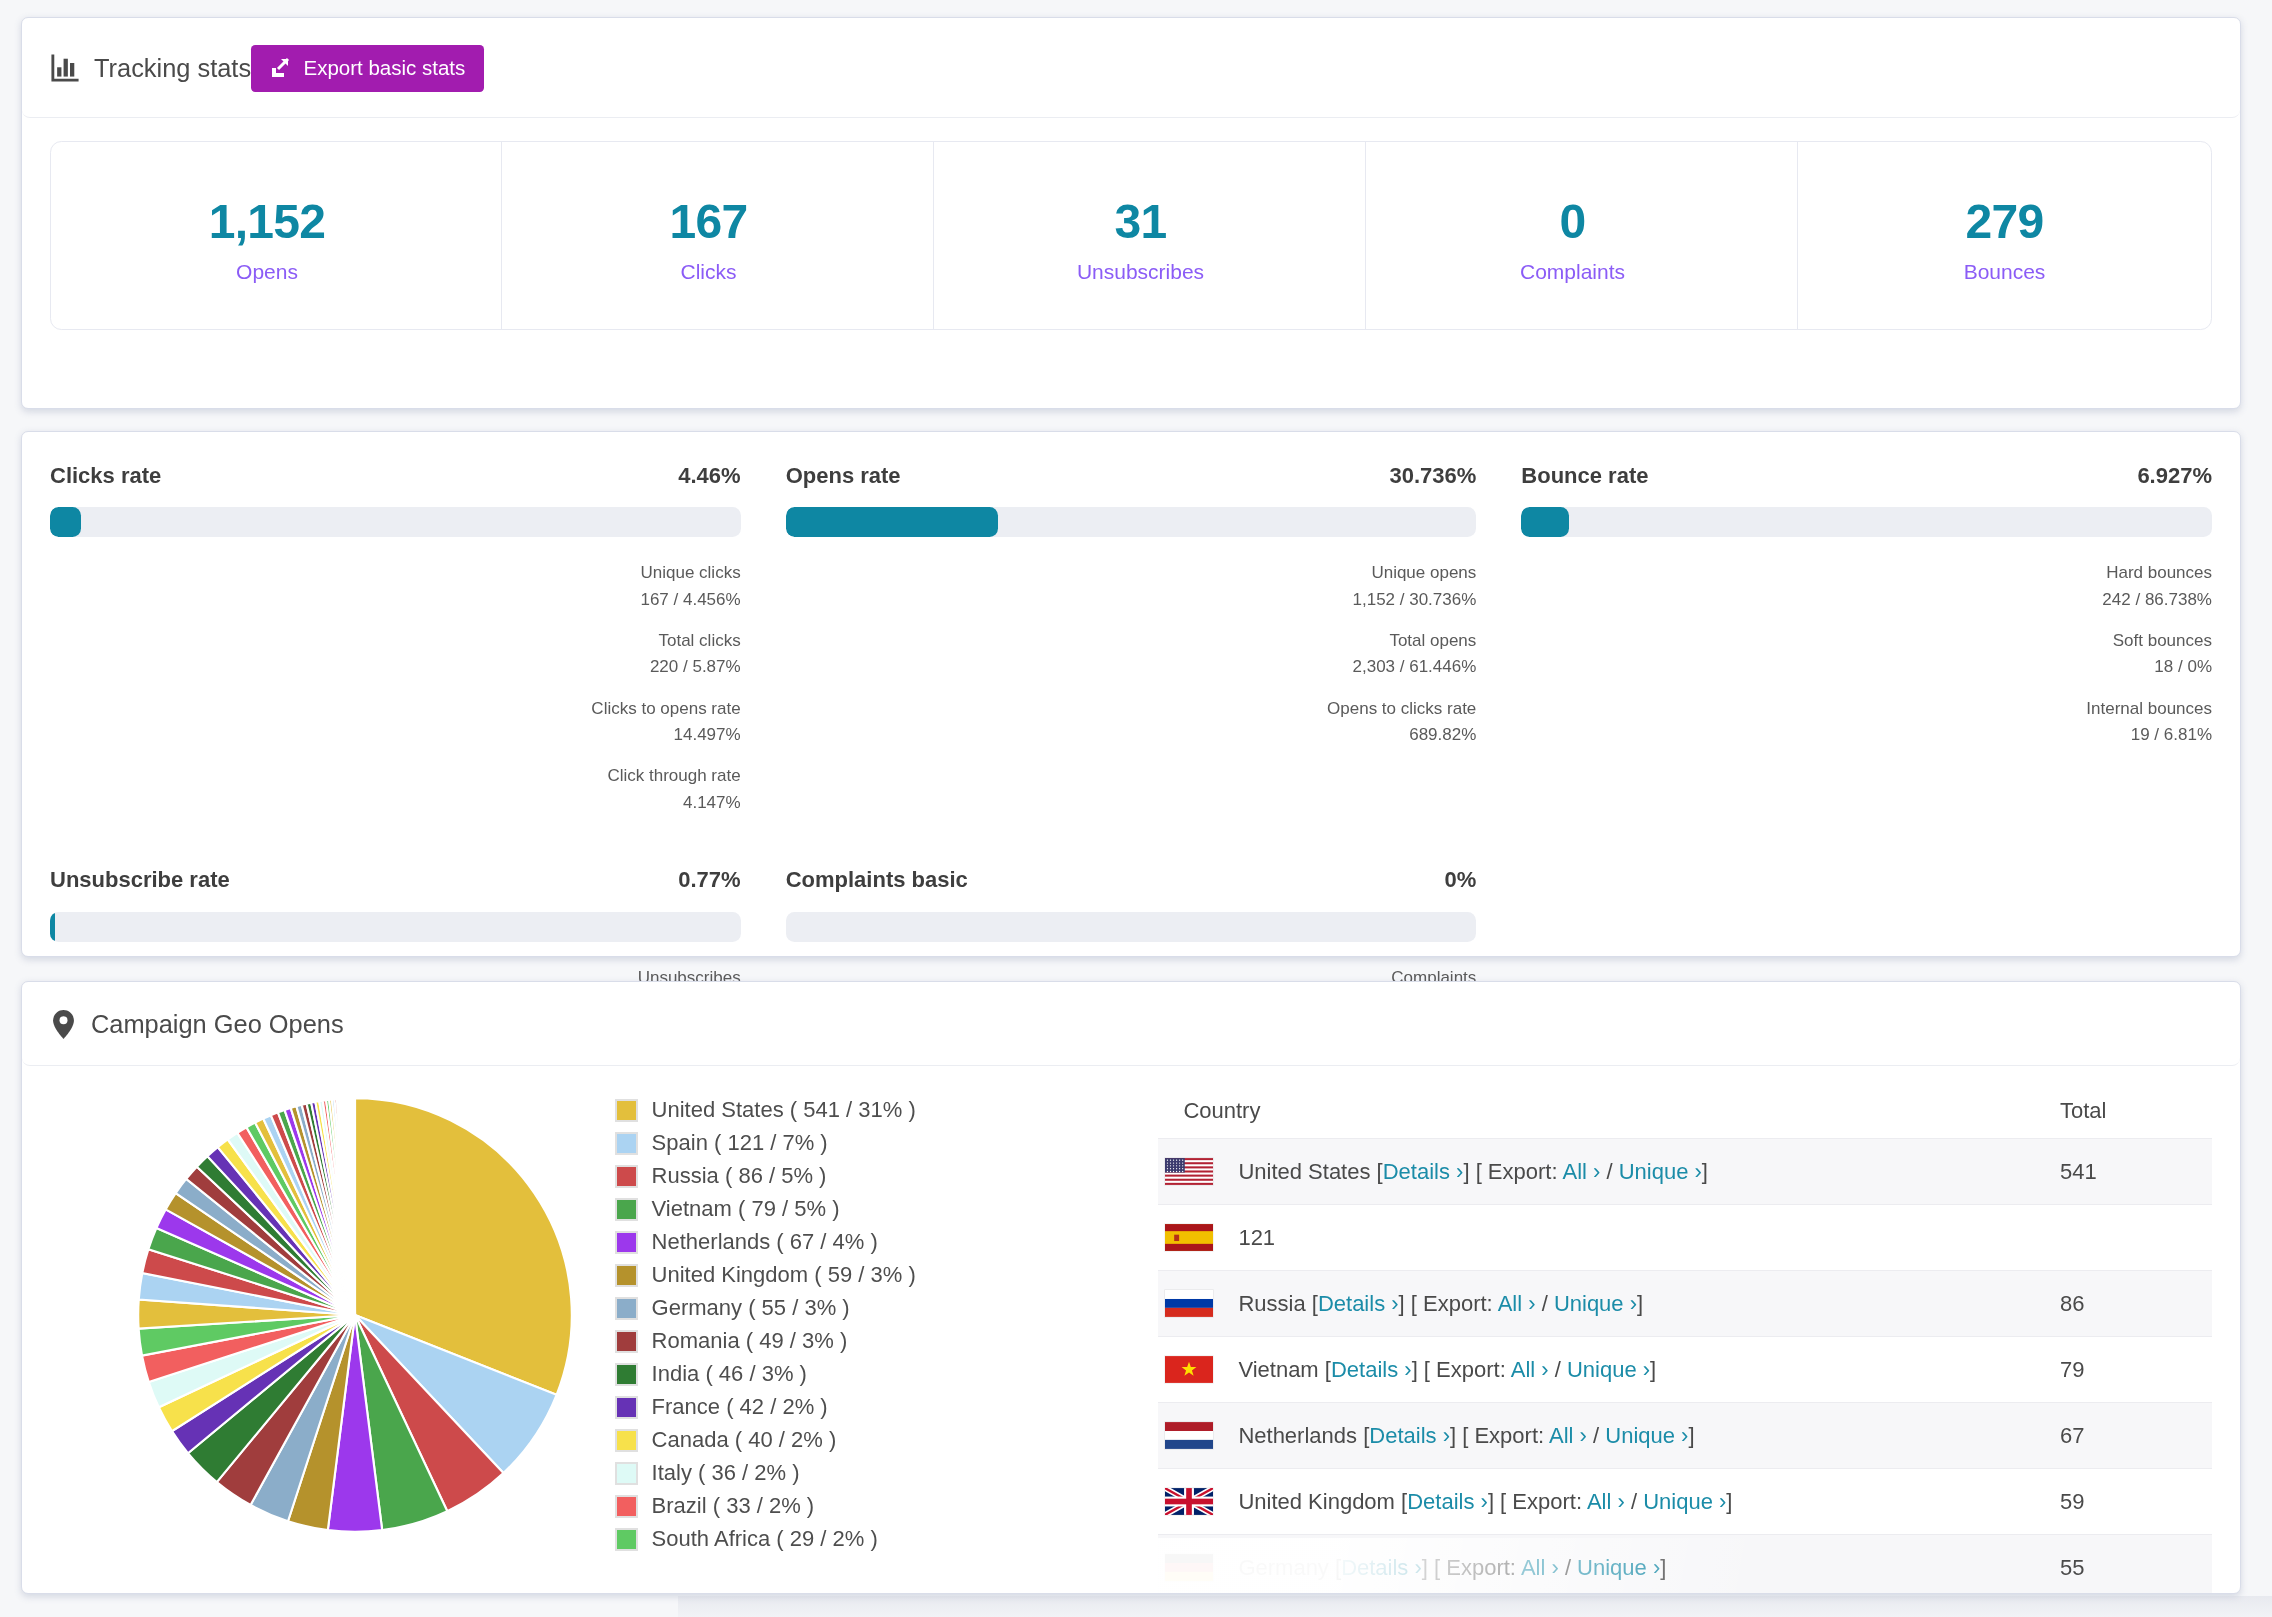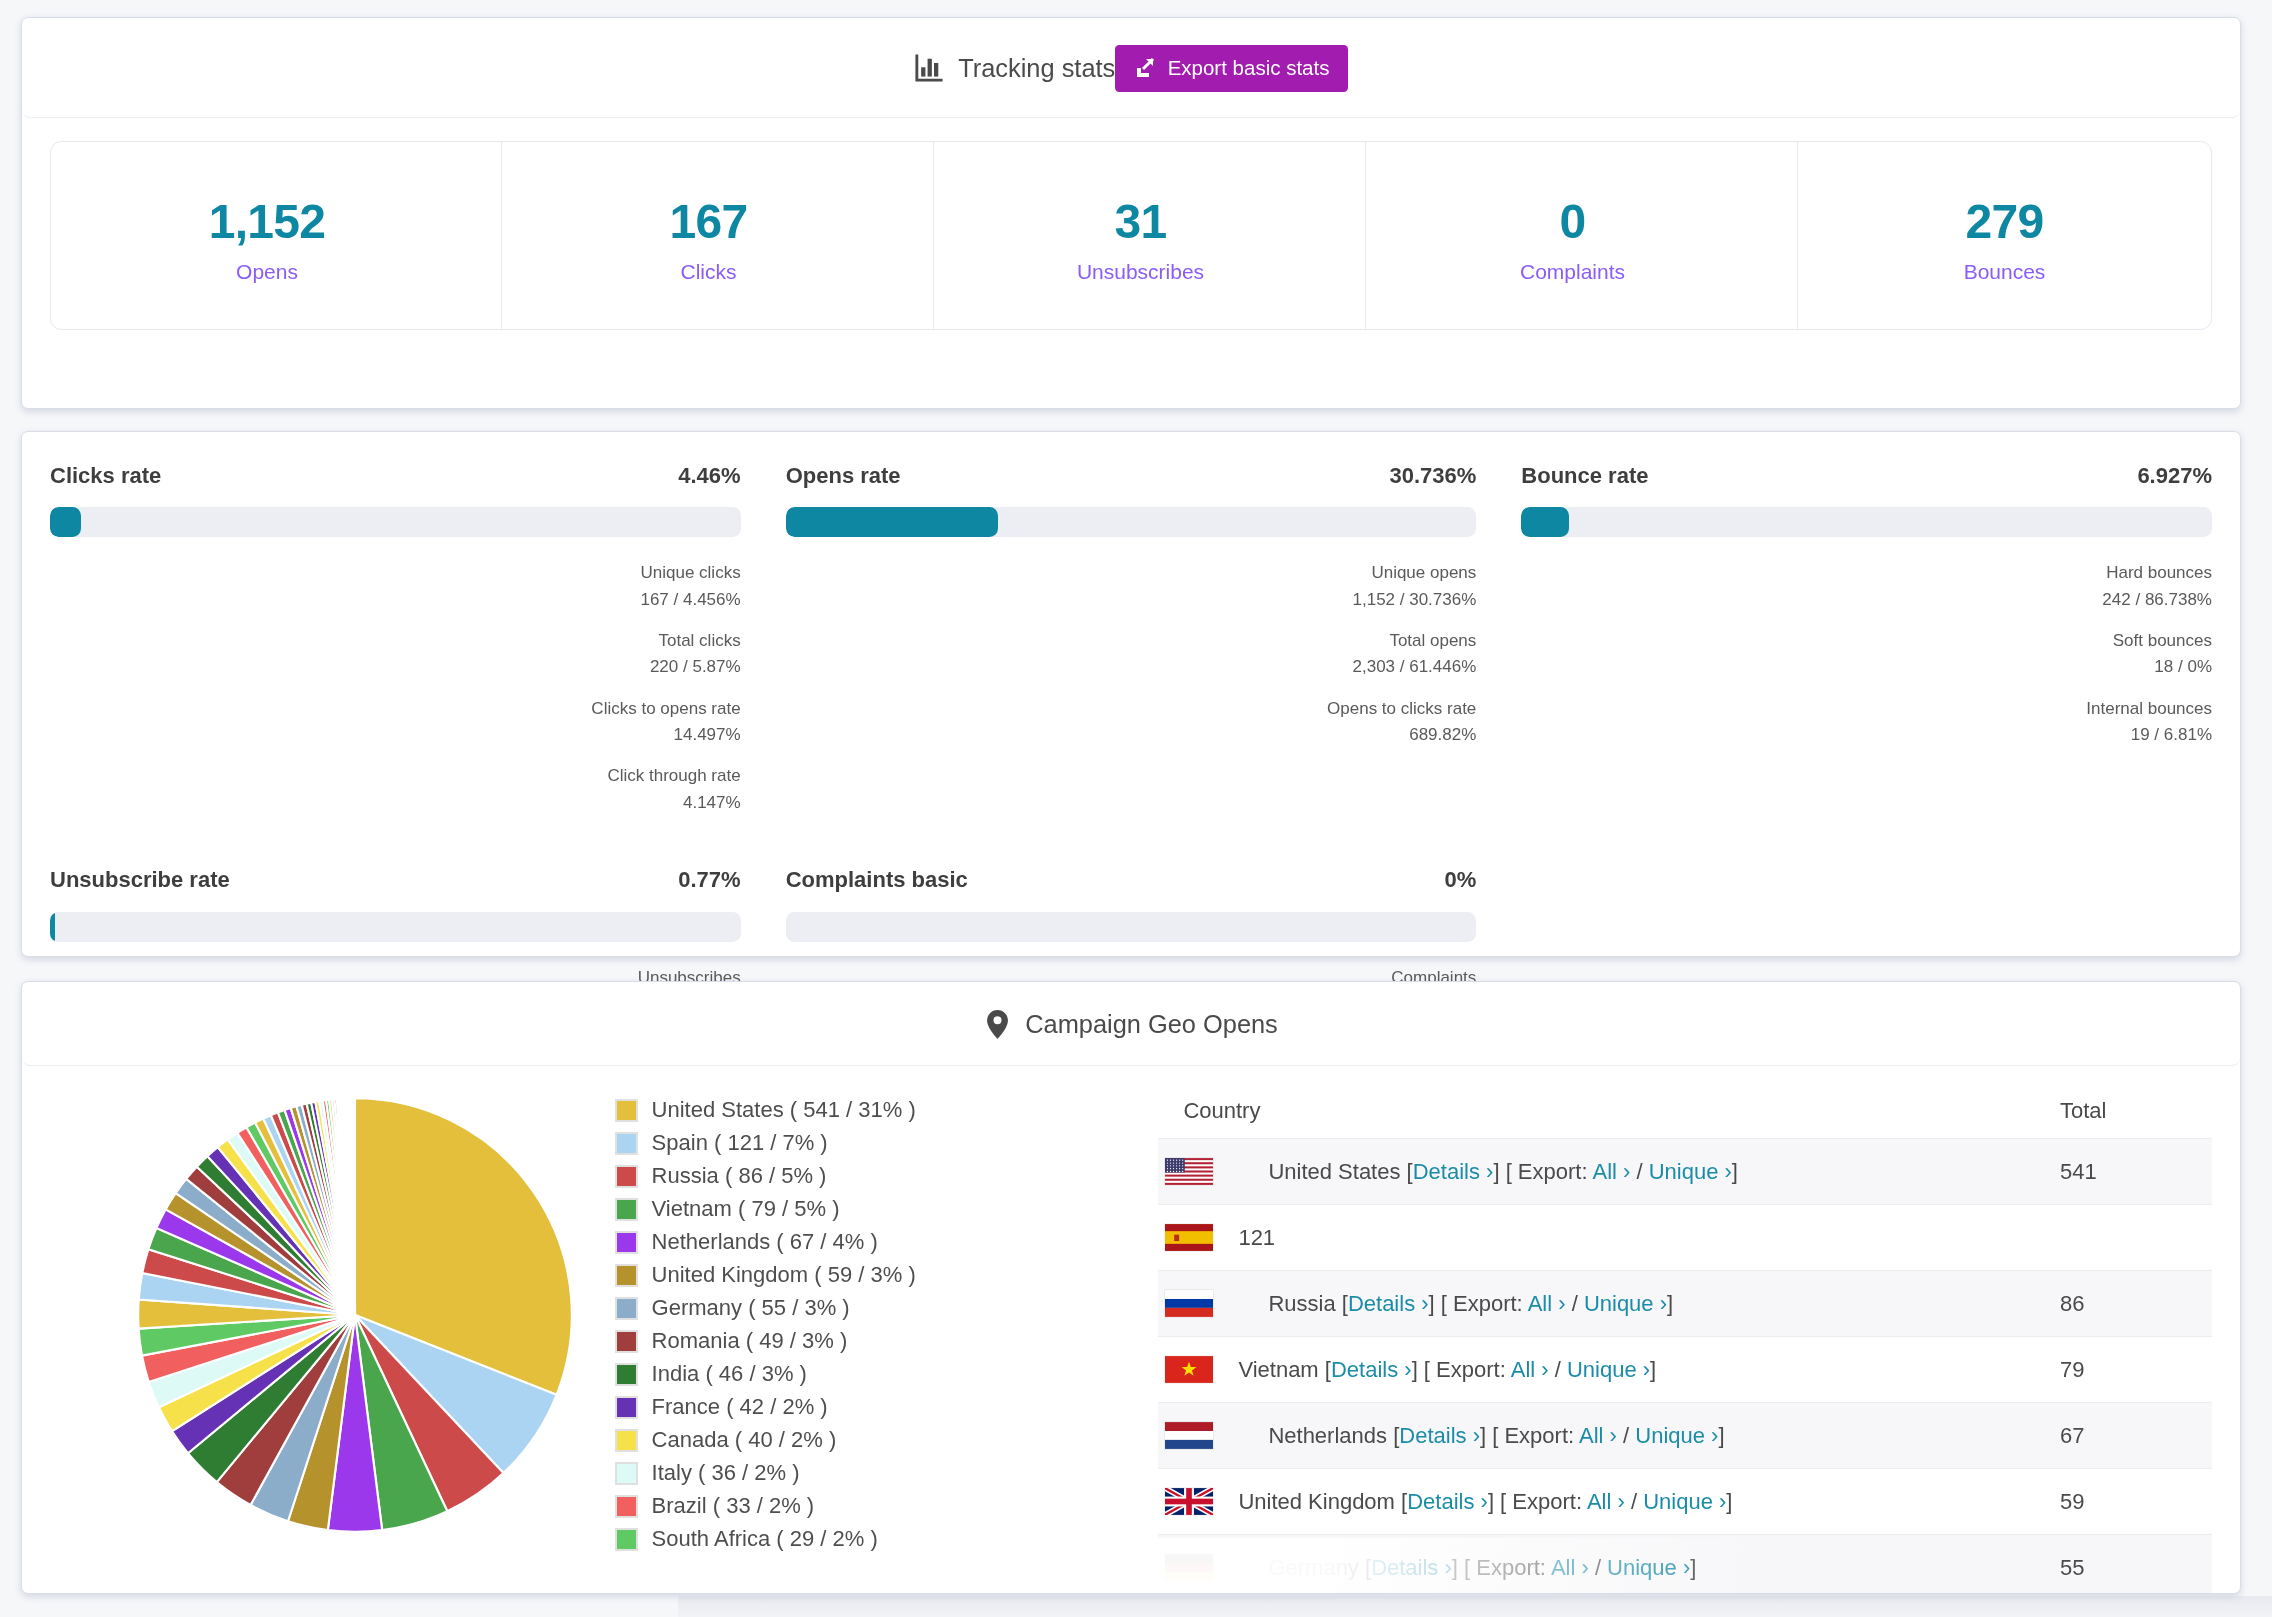--- a/index.html
+++ b/index.html
@@ -17,21 +17,21 @@
     border:1.4px solid #d9dde9;
     border-radius:7px;
     box-shadow:0 2.8px 7px rgba(96,108,150,0.22);
   }
   .card-1 { top:17px;  height:392px; }
   .card-2 { top:431px; height:526px; }
   .card-3 { top:981px; height:613px; overflow:hidden; }
 
   
   .card-header {
-    display:flex; align-items:center; justify-content:center;
+    display:flex; align-items:center; justify-content:flex-start;
     padding:27px 28px 25.4px 28px;
     border-bottom:1.4px solid #ebedf2;
     border-radius:8px;
   }
   .card-title {
     display:flex; align-items:center; gap:14px;
     font-size:25.4px; color:#4a4a4a;
   }
   .card-title svg { flex:0 0 auto; }
   .export-btn {
@@ -88,21 +88,21 @@
   .legend-label { font-size:22px; color:#4e4e4e; white-space:nowrap; }
 
   .geo-table { flex:1; margin-left:45px; position:relative; }
   .geo-thead { display:flex; align-items:center; height:55px; padding-left:25.4px; font-size:22px; color:#4a4a4a; }
   .th-country { flex:1; }
   .th-total { width:152px; }
   .geo-row {
     display:flex; align-items:center; height:66px; padding-left:7px;
     font-size:22px; color:#4a4a4a; border-top:0.7px solid #ececf0;
   }
-  .geo-row.striped { background:#f7f7f9;gap:30px; }
+  .geo-row.striped { background:#f7f7f9; }
   .flag { width:48px; height:27px; margin-right:25.4px; flex:0 0 auto; box-shadow:0 0 0 0.7px rgba(0,0,0,0.07); }
   .flag svg { display:block; }
   .geo-country { flex:1; white-space:nowrap; }
   .geo-total { width:152px; }
   .geo-country a { color:#1b8ca8; text-decoration:none; cursor:pointer; }
   .row-fade {
     position:absolute; left:-8.5px; width:607px; height:92px; top:455px;
     background:linear-gradient(100deg, rgba(255,255,255,0.97) 30%, rgba(255,255,255,0));
     pointer-events:none;
   }

